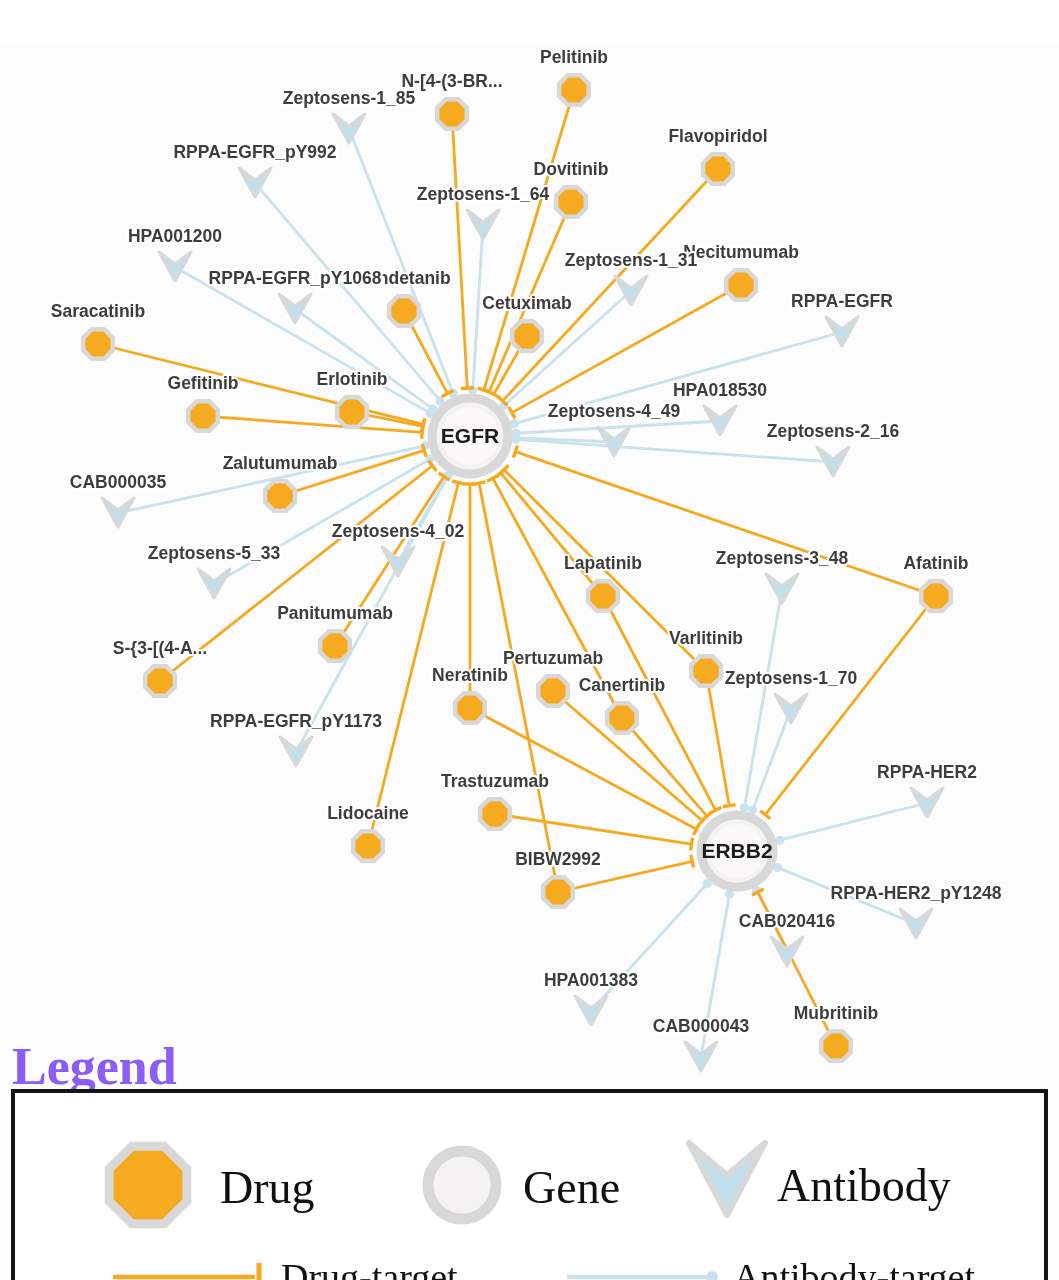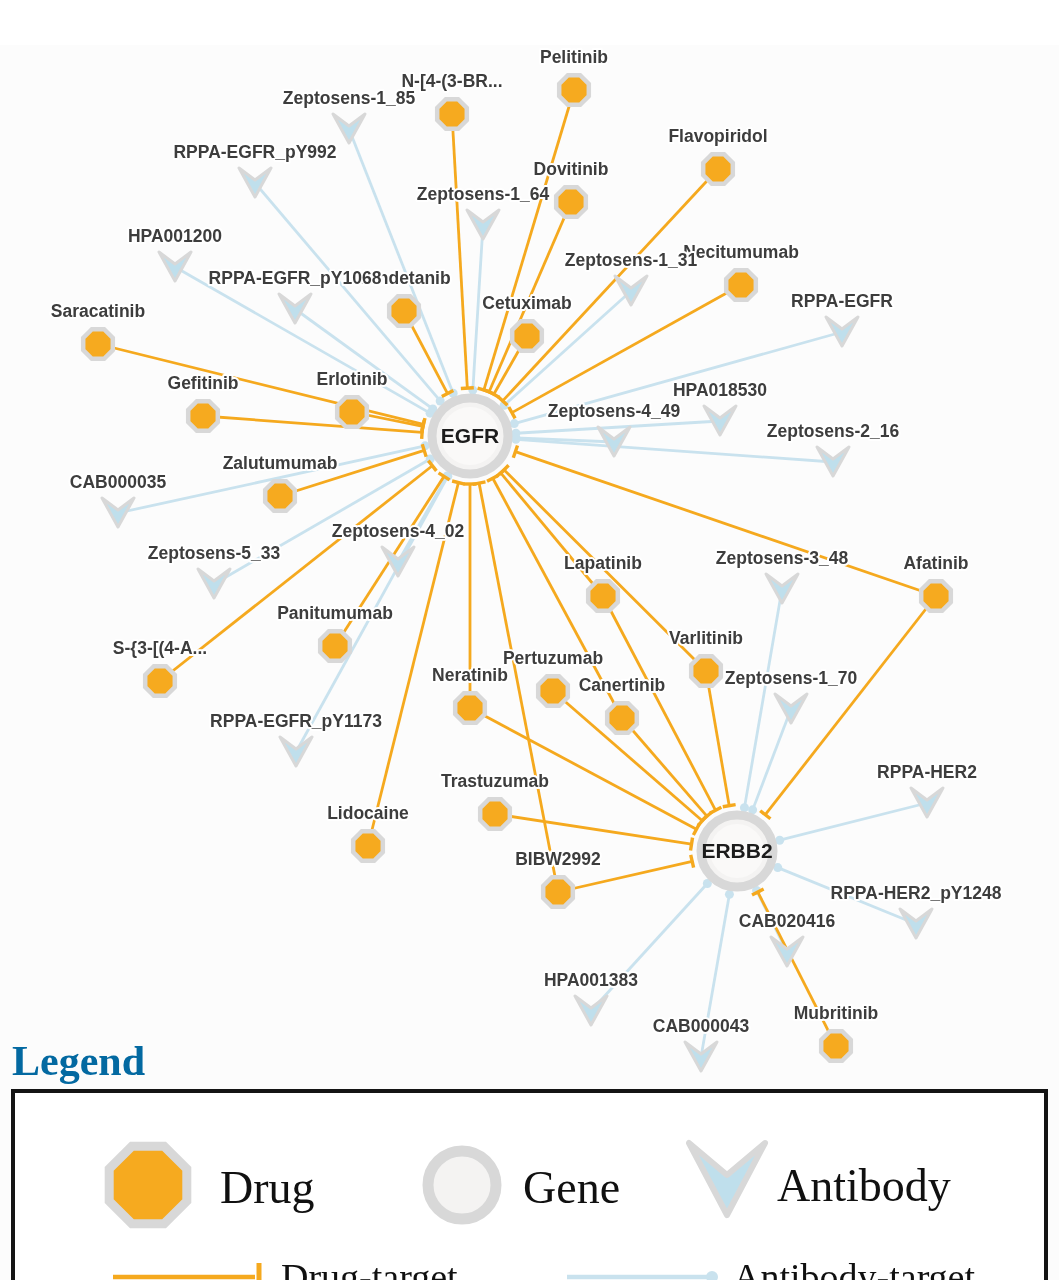--- a/index.html
+++ b/index.html
@@ -12,21 +12,21 @@
     font-size:17.5px; font-weight:700; fill:#3d3d3d;
     stroke:#ffffff; stroke-width:4px; stroke-linejoin:round; paint-order:stroke;
     text-anchor:middle;
   }
   .gene-label {
     font-family:"Liberation Sans", sans-serif;
     font-size:21px; font-weight:700; fill:#1c1c1c; text-anchor:middle;
   }
   .legend-title {
     position:absolute; left:12px; top:992px;
-    font-family:"Liberation Serif", serif; font-size:42px; font-weight:700; color:#0369a1;
+    font-family:"Liberation Serif", serif; font-size:52px; font-weight:700; color:#8b5cf6;
   }
   .legend-box {
     position:absolute; left:11px; top:1044px; width:1037px; height:251px;
     border:4px solid #141414; background:#ffffff;
   }
   .legend-svg text { font-family:"Liberation Serif", serif; fill:#101010; }
   .legend-item-label { font-size:46px; }
   .legend-edge-label { font-size:38px; }
 </style>
 </head>

